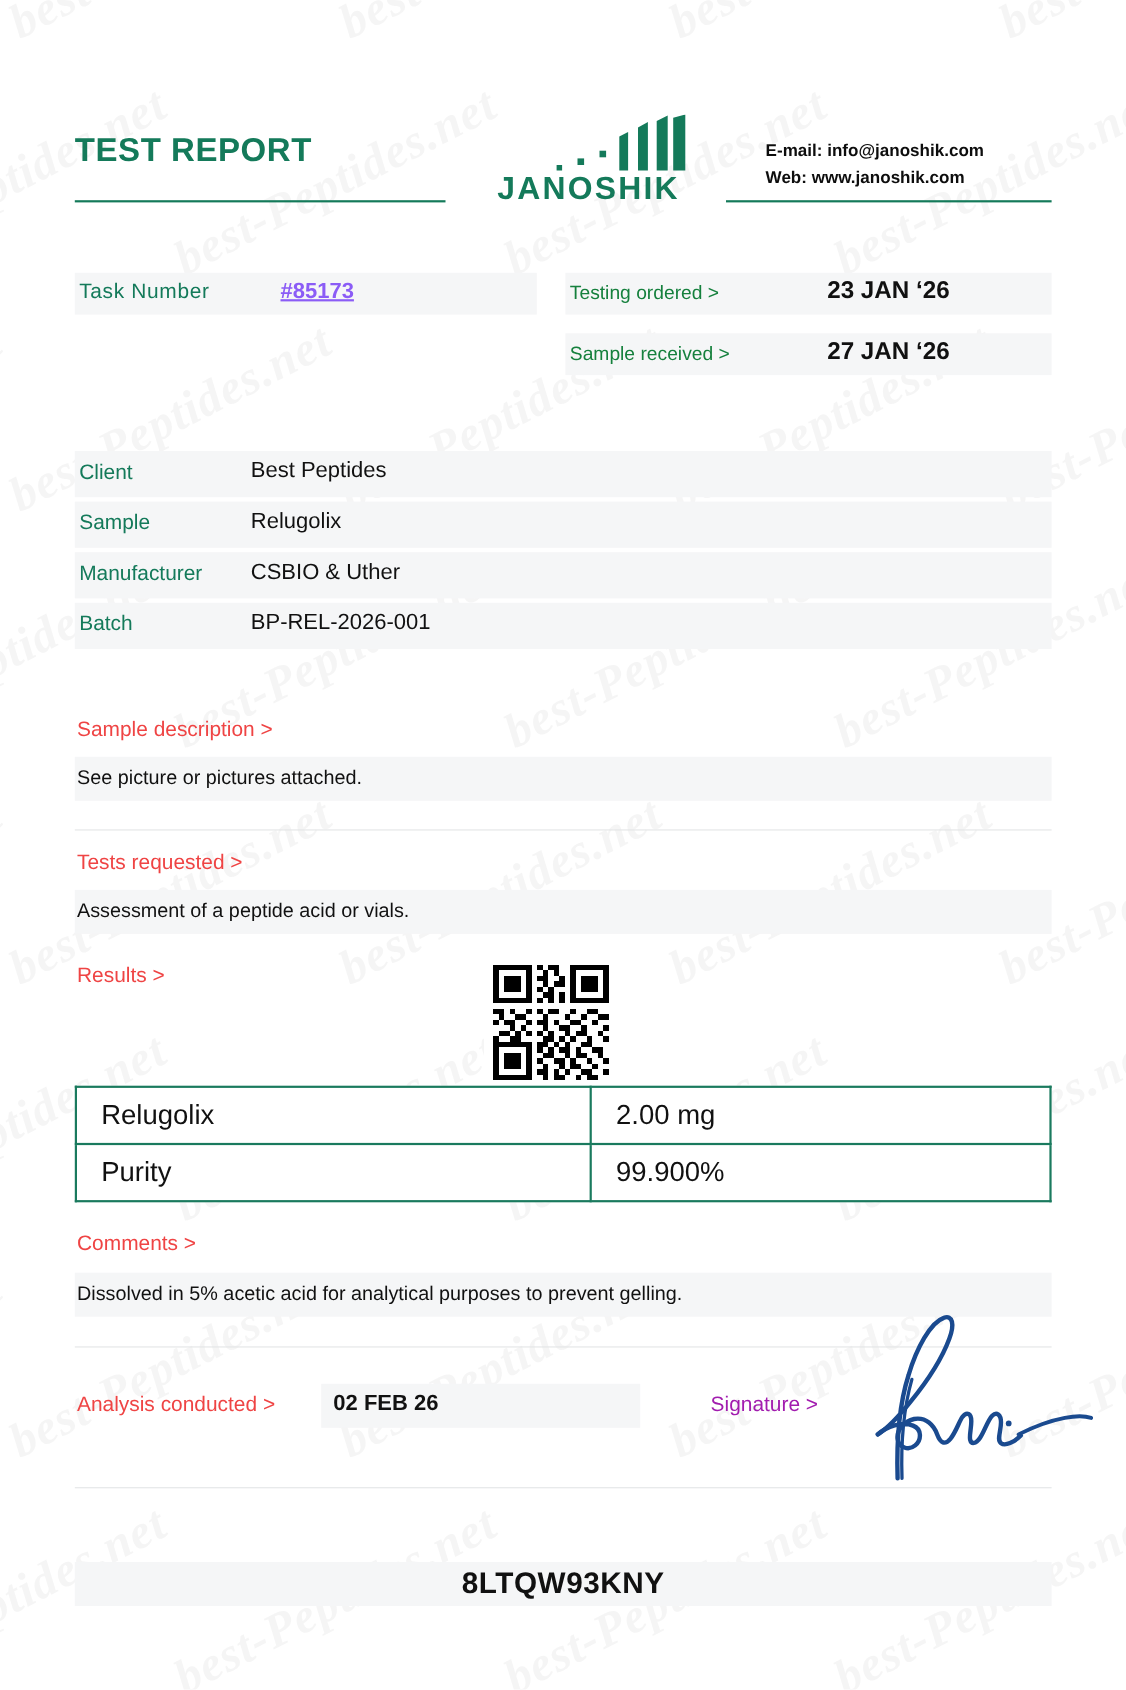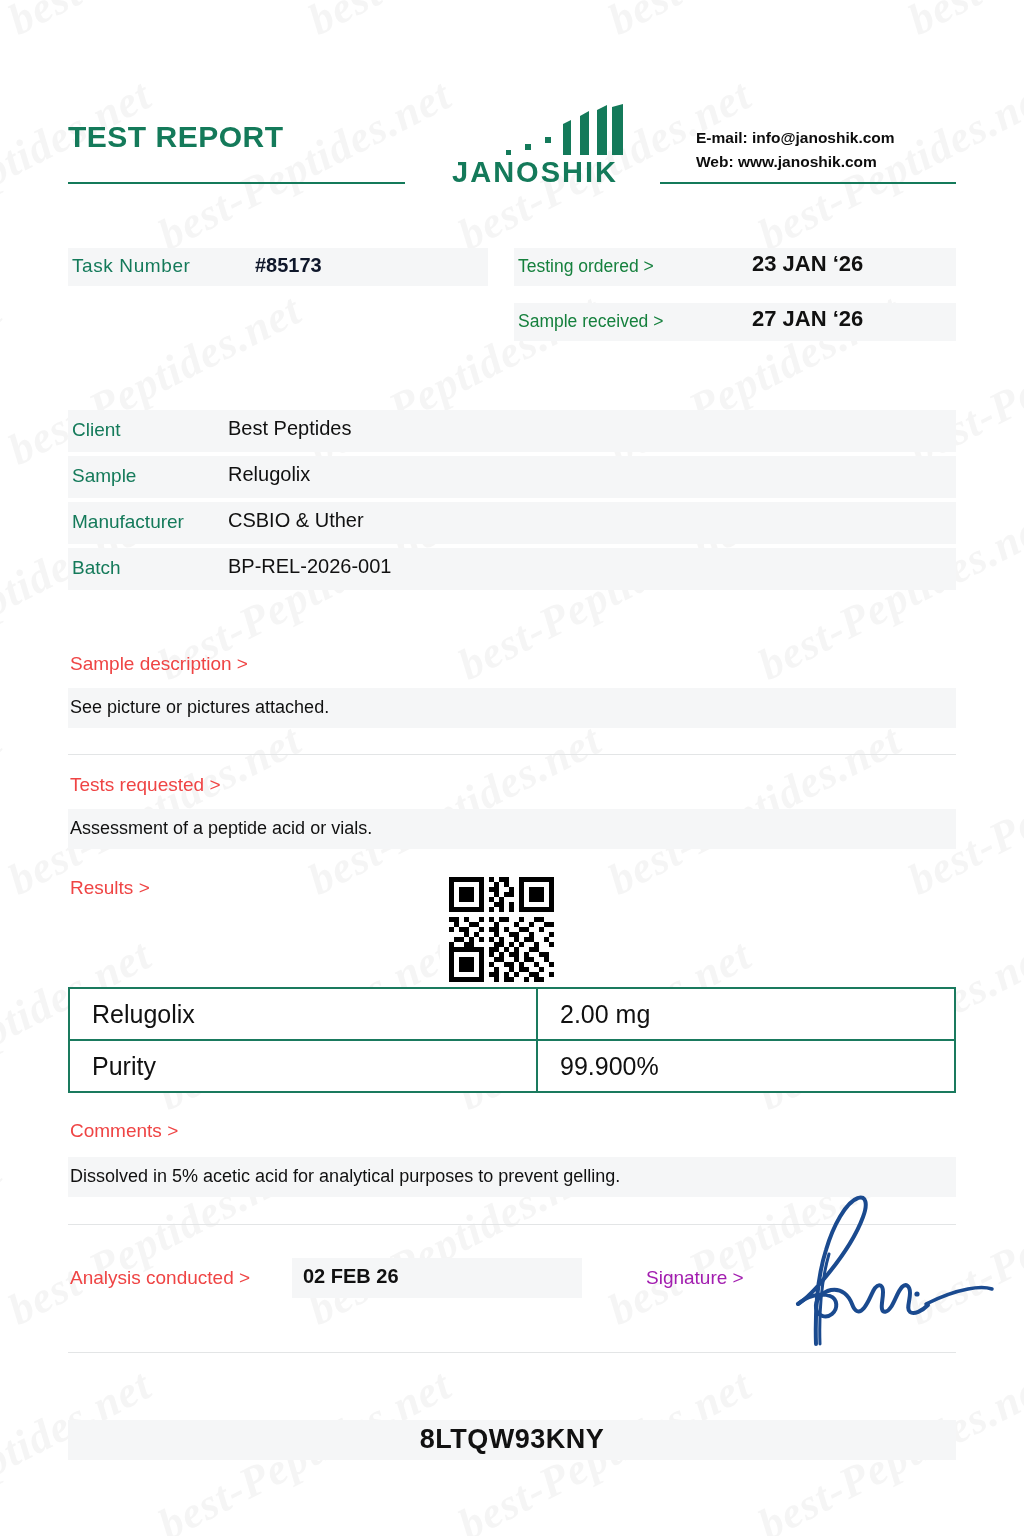--- a/index.html
+++ b/index.html
@@ -108,21 +108,21 @@
 
   
   .band {
     position: absolute;
     background: #f5f6f7;
   }
 
   
   #task-row { position: absolute; left: 68px; top: 248px; width: 420px; height: 38px; }
   #task-label { position: absolute; left: 4px; top: 7px; font-size: 19px; color: #147a5a; letter-spacing: .6px; }
-  #task-value { position: absolute; left: 187px; top: 6px; font-size: 20px; font-weight: 700; color: #0f172a; }
+  #task-value { position: absolute; left: 187px; top: 6px; font-size: 20px; font-weight: 700; color: #8b5cf6; text-decoration: underline; }
 
   .date-row { position: absolute; left: 514px; width: 442px; height: 38px; }
   .date-label { position: absolute; left: 4px; top: 8px; font-size: 17.5px; color: #15803d; }
   .date-value { position: absolute; left: 238px; top: 3px; font-size: 22px; font-weight: 700; color: #111; }
 
   
   .info-row { position: absolute; left: 68px; width: 888px; height: 46px; }
   .info-label { position: absolute; left: 4px; top: 11px; font-size: 19px; color: #147a5a; }
   .info-value { position: absolute; left: 160px; top: 9px; font-size: 20px; color: #111; }
 

